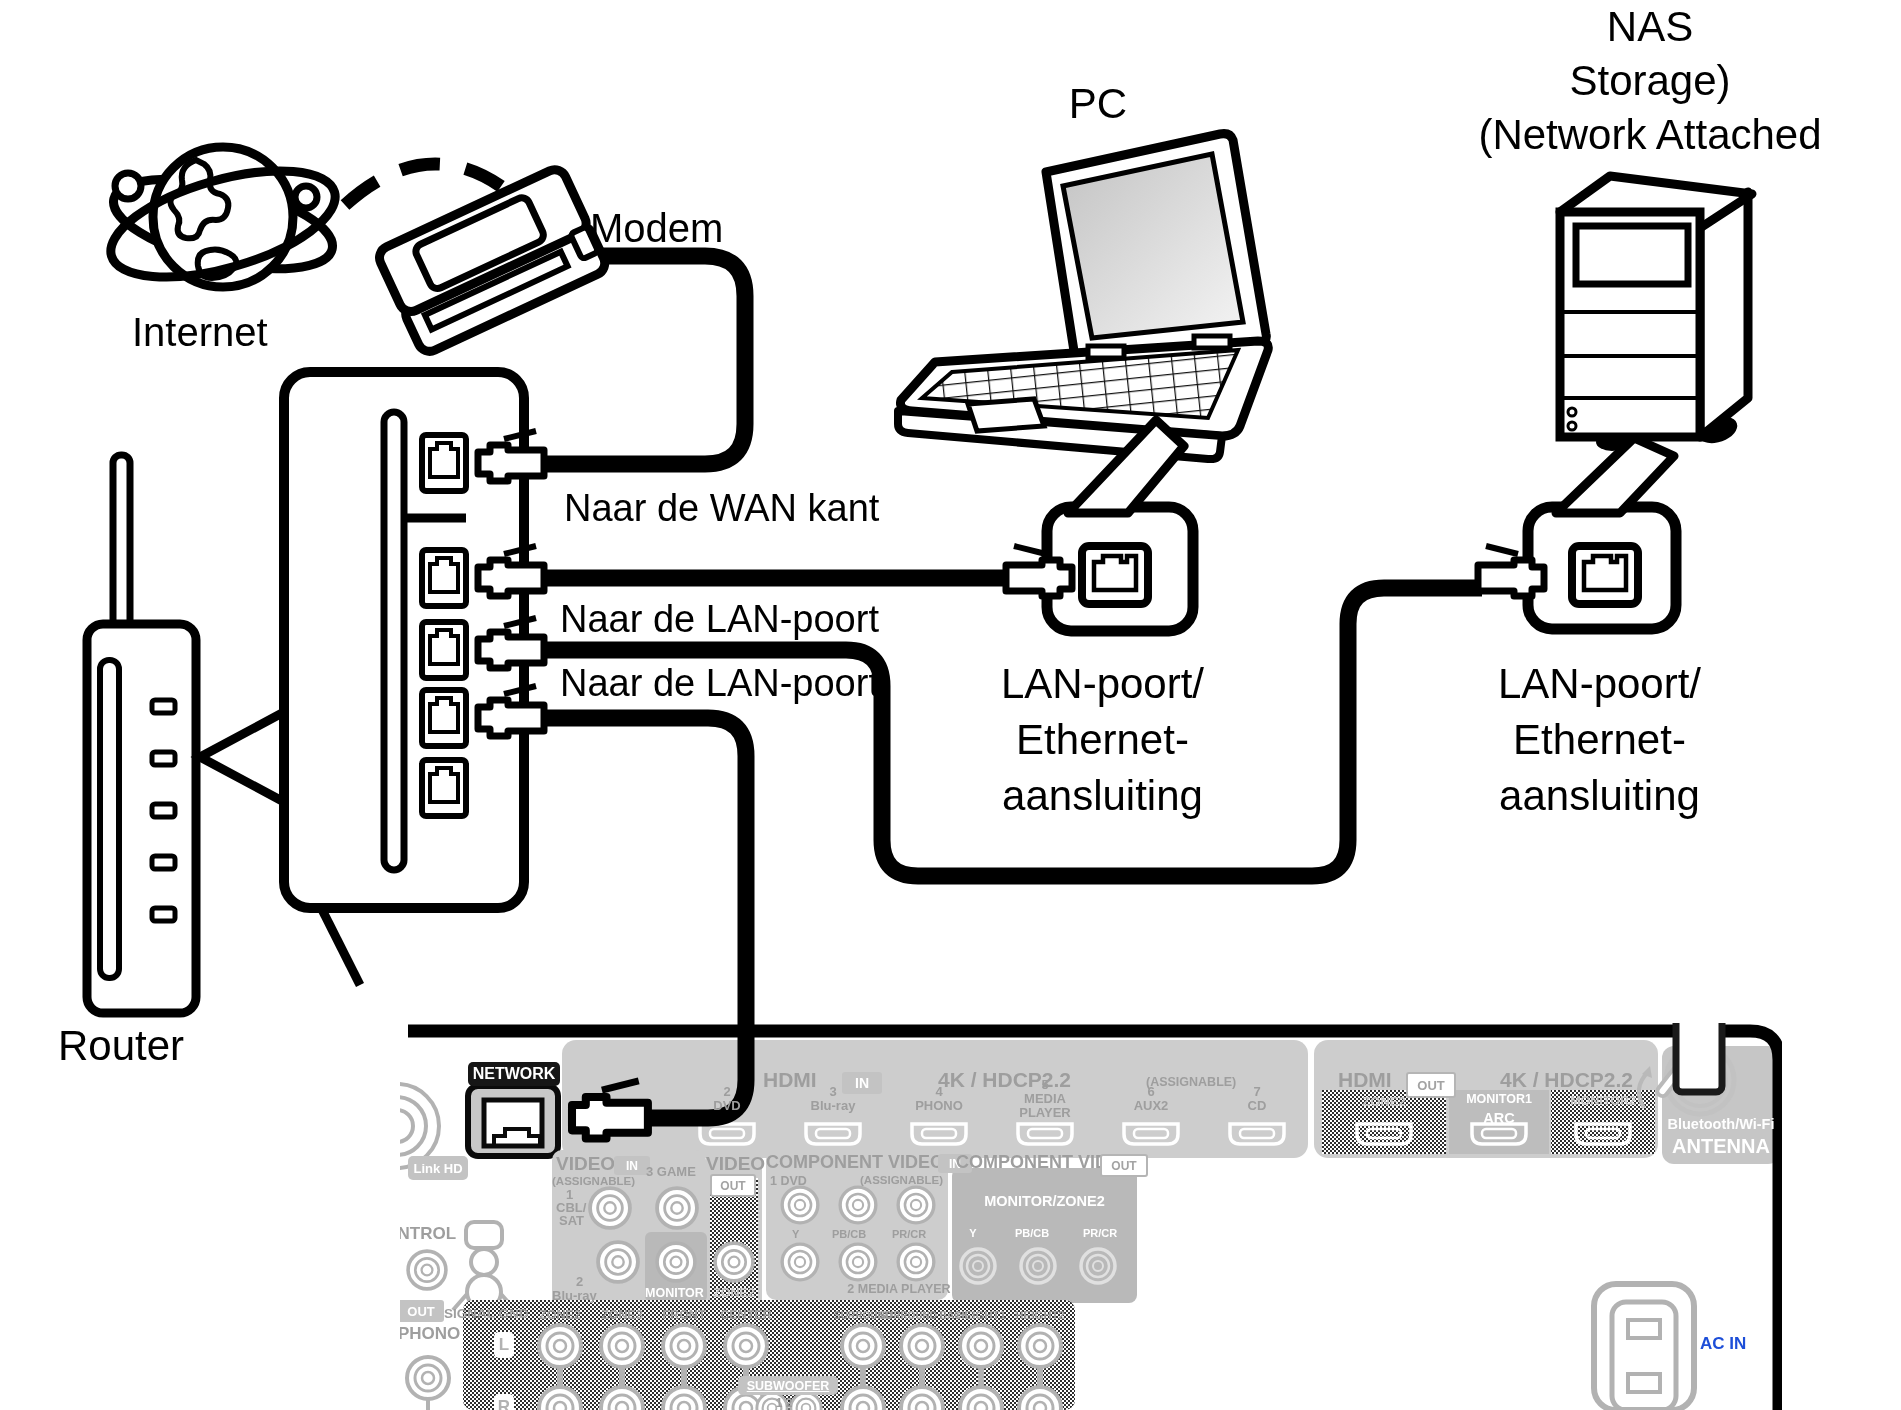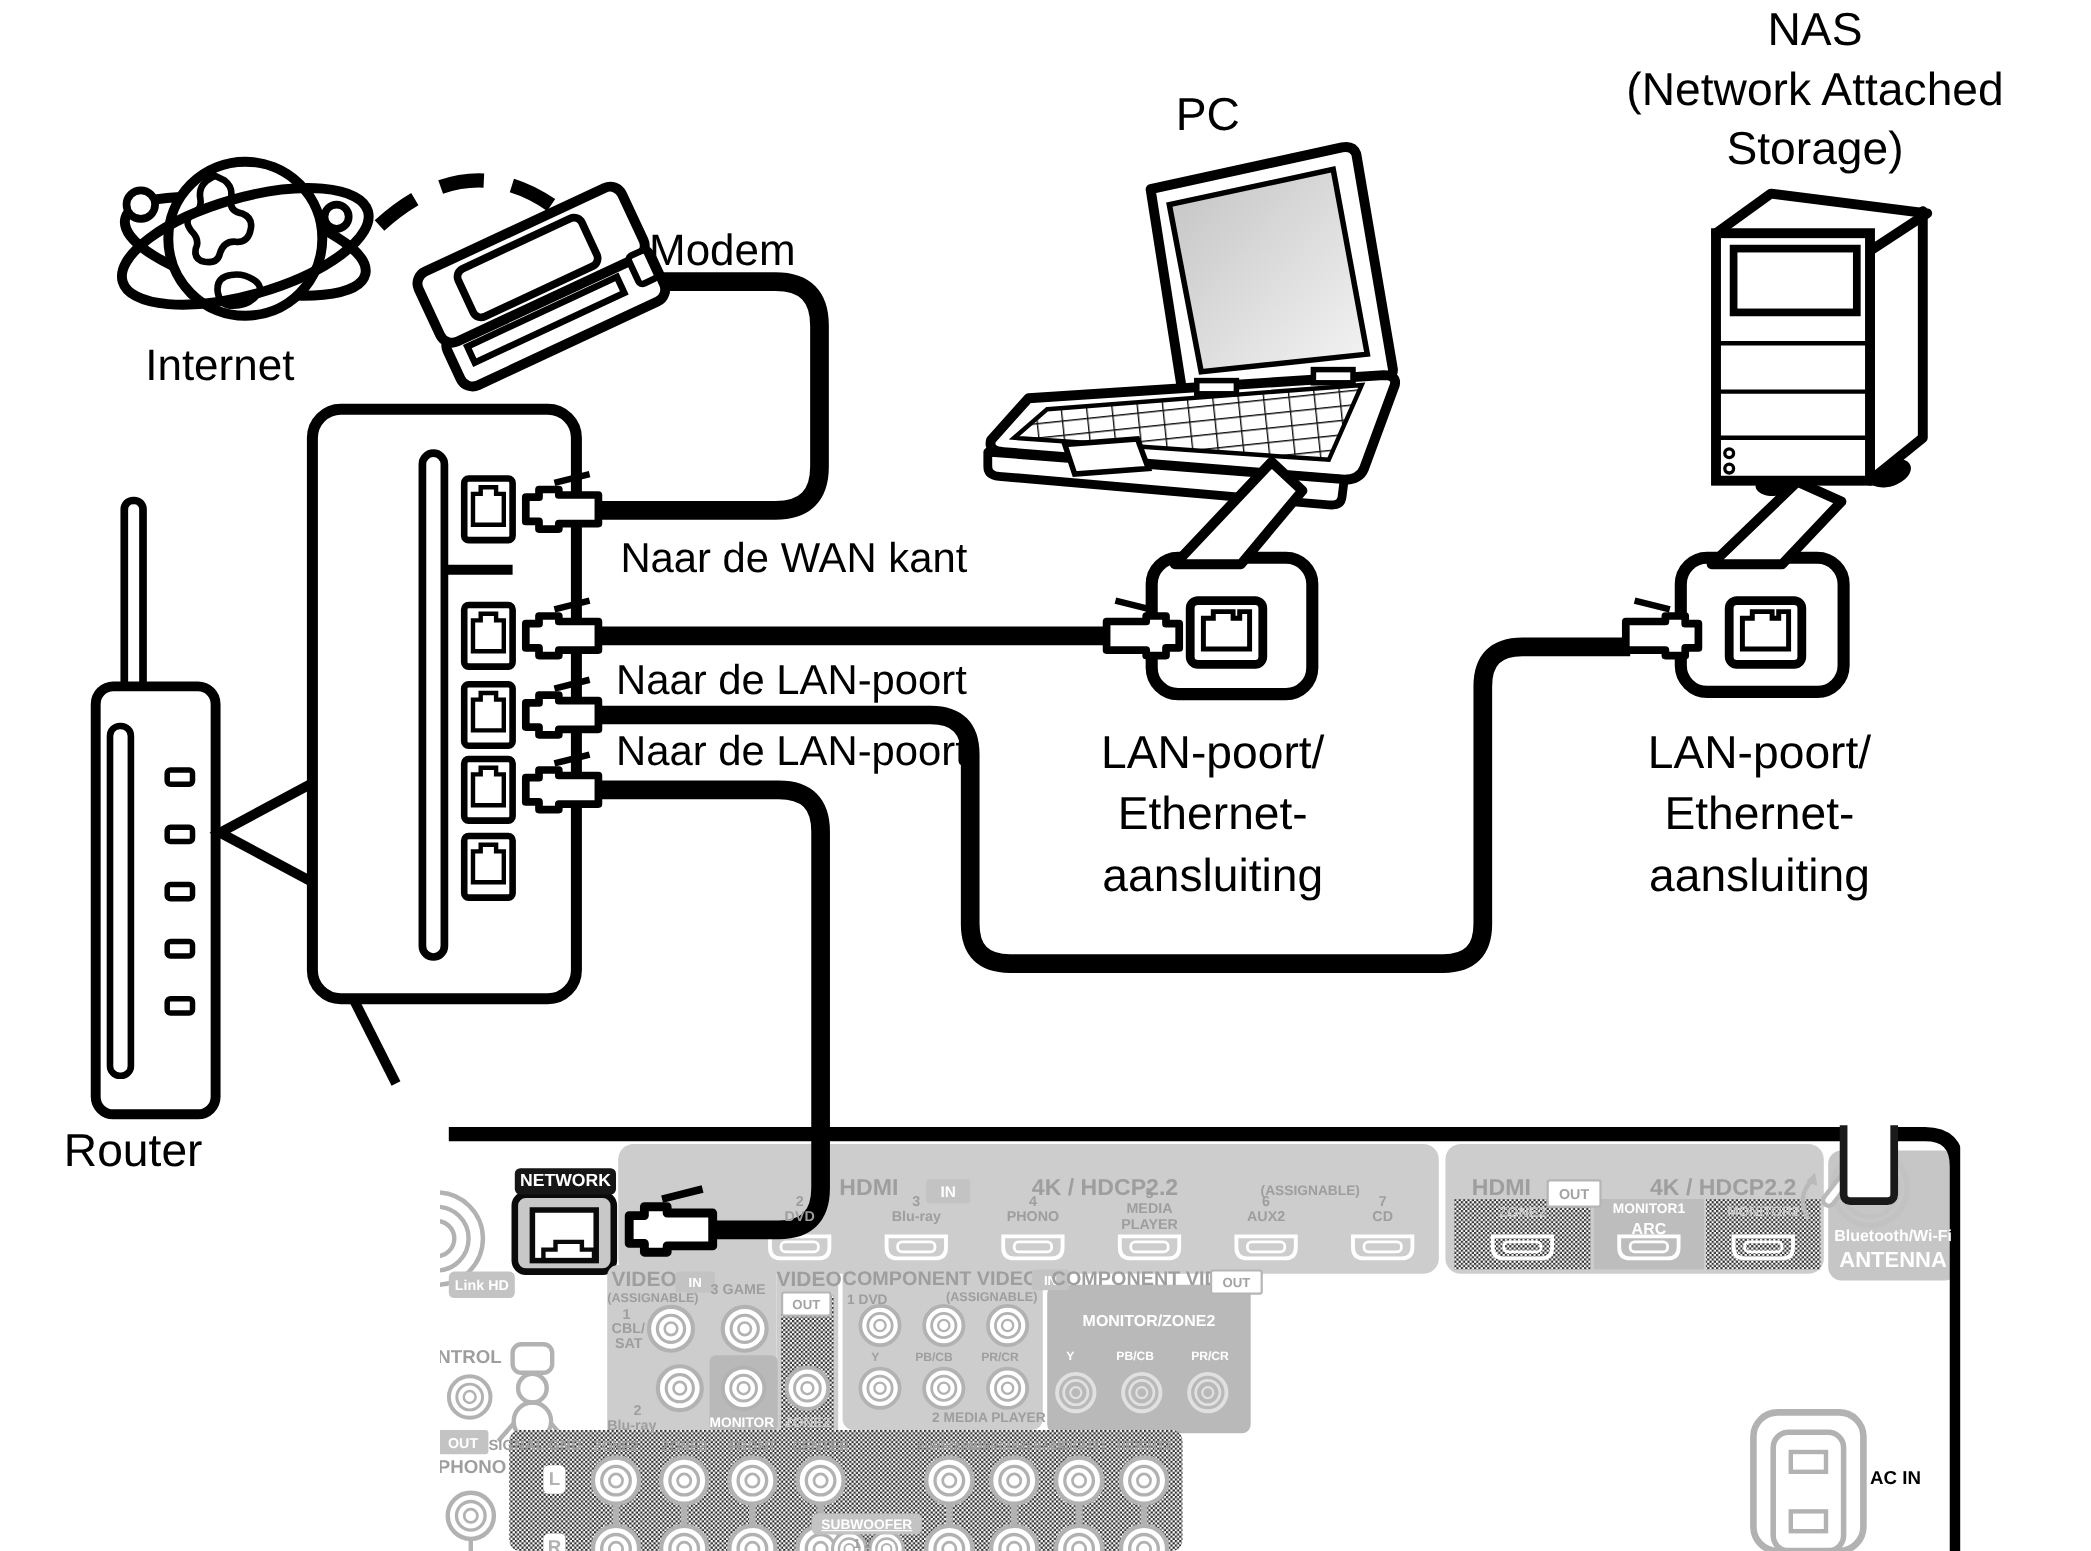--- a/index.html
+++ b/index.html
@@ -290,22 +290,22 @@
   </g>
   <use href="#plugR" x="1478" y="560"></use>
 </svg>
 
 <div class="lbl" style="left:132px;top:310px;font-size:40px;">Internet</div>
 <div class="lbl" style="left:590px;top:206px;font-size:40px;">Modem</div>
 <div class="lbl" style="left:58px;top:1022px;font-size:42px;">Router</div>
 <div class="lbl ctr" style="left:1038px;top:80px;width:120px;font-size:42px;">PC</div>
 <div class="lbl ctr" style="left:1400px;top:0px;width:500px;font-size:42px;line-height:54px;">
   <span style="display:block">NAS</span>
+  <span style="display:block">Storage)</span>
   <span style="display:block">(Network Attached</span>
-  <span style="display:block">Storage)</span>
 </div>
 <div class="lbl" style="left:564px;top:487px;font-size:38px;">Naar de WAN kant</div>
 <div class="lbl" style="left:560px;top:598px;font-size:38px;">Naar de LAN-poort</div>
 <div class="lbl" style="left:560px;top:662px;font-size:38px;">Naar de LAN-poort</div>
 <div class="lbl ctr" style="left:990px;top:656px;width:225px;font-size:42px;line-height:56px;">
   <span style="display:block">LAN-poort/</span>
   <span style="display:block">Ethernet-</span>
   <span style="display:block">aansluiting</span>
 </div>
 <div class="lbl ctr" style="left:1487px;top:656px;width:225px;font-size:42px;line-height:56px;">
@@ -407,16 +407,16 @@
   <div class="p ctr" style="left:306px;top:285px;width:80px;font-size:12.5px;">CENTER</div>
   <div class="p ctr" style="left:423px;top:287px;width:80px;font-size:10px;">SURROUND</div>
   <div class="p ctr" style="left:478px;top:287px;width:92px;font-size:10px;">SURROUND BACK</div>
   <div class="p ctr" style="left:541px;top:286px;width:80px;font-size:11.5px;">HEIGHT1</div>
   <div class="p ctr" style="left:600px;top:286px;width:80px;font-size:11.5px;">HEIGHT2</div>
   <div class="chip white" style="left:94px;top:309px;width:20px;height:26px;font-size:17px;">L</div>
   <div class="chip white" style="left:94px;top:371px;width:20px;height:26px;font-size:17px;">R</div>
   <div class="chip grey" style="left:338px;top:353px;width:100px;height:19px;font-size:12.5px;text-decoration:underline;">SUBWOOFER</div>
   <div class="p ctr" style="left:366px;top:373px;width:36px;font-size:12px;">1 2</div>
 
-  <div class="p" style="left:1300px;top:311px;font-size:17px;color:#000000;">AC IN</div>
+  <div class="p" style="left:1300px;top:311px;font-size:17px;color:#1d4ed8;">AC IN</div>
 </div>
 
 </div>
 
 </body></html>

